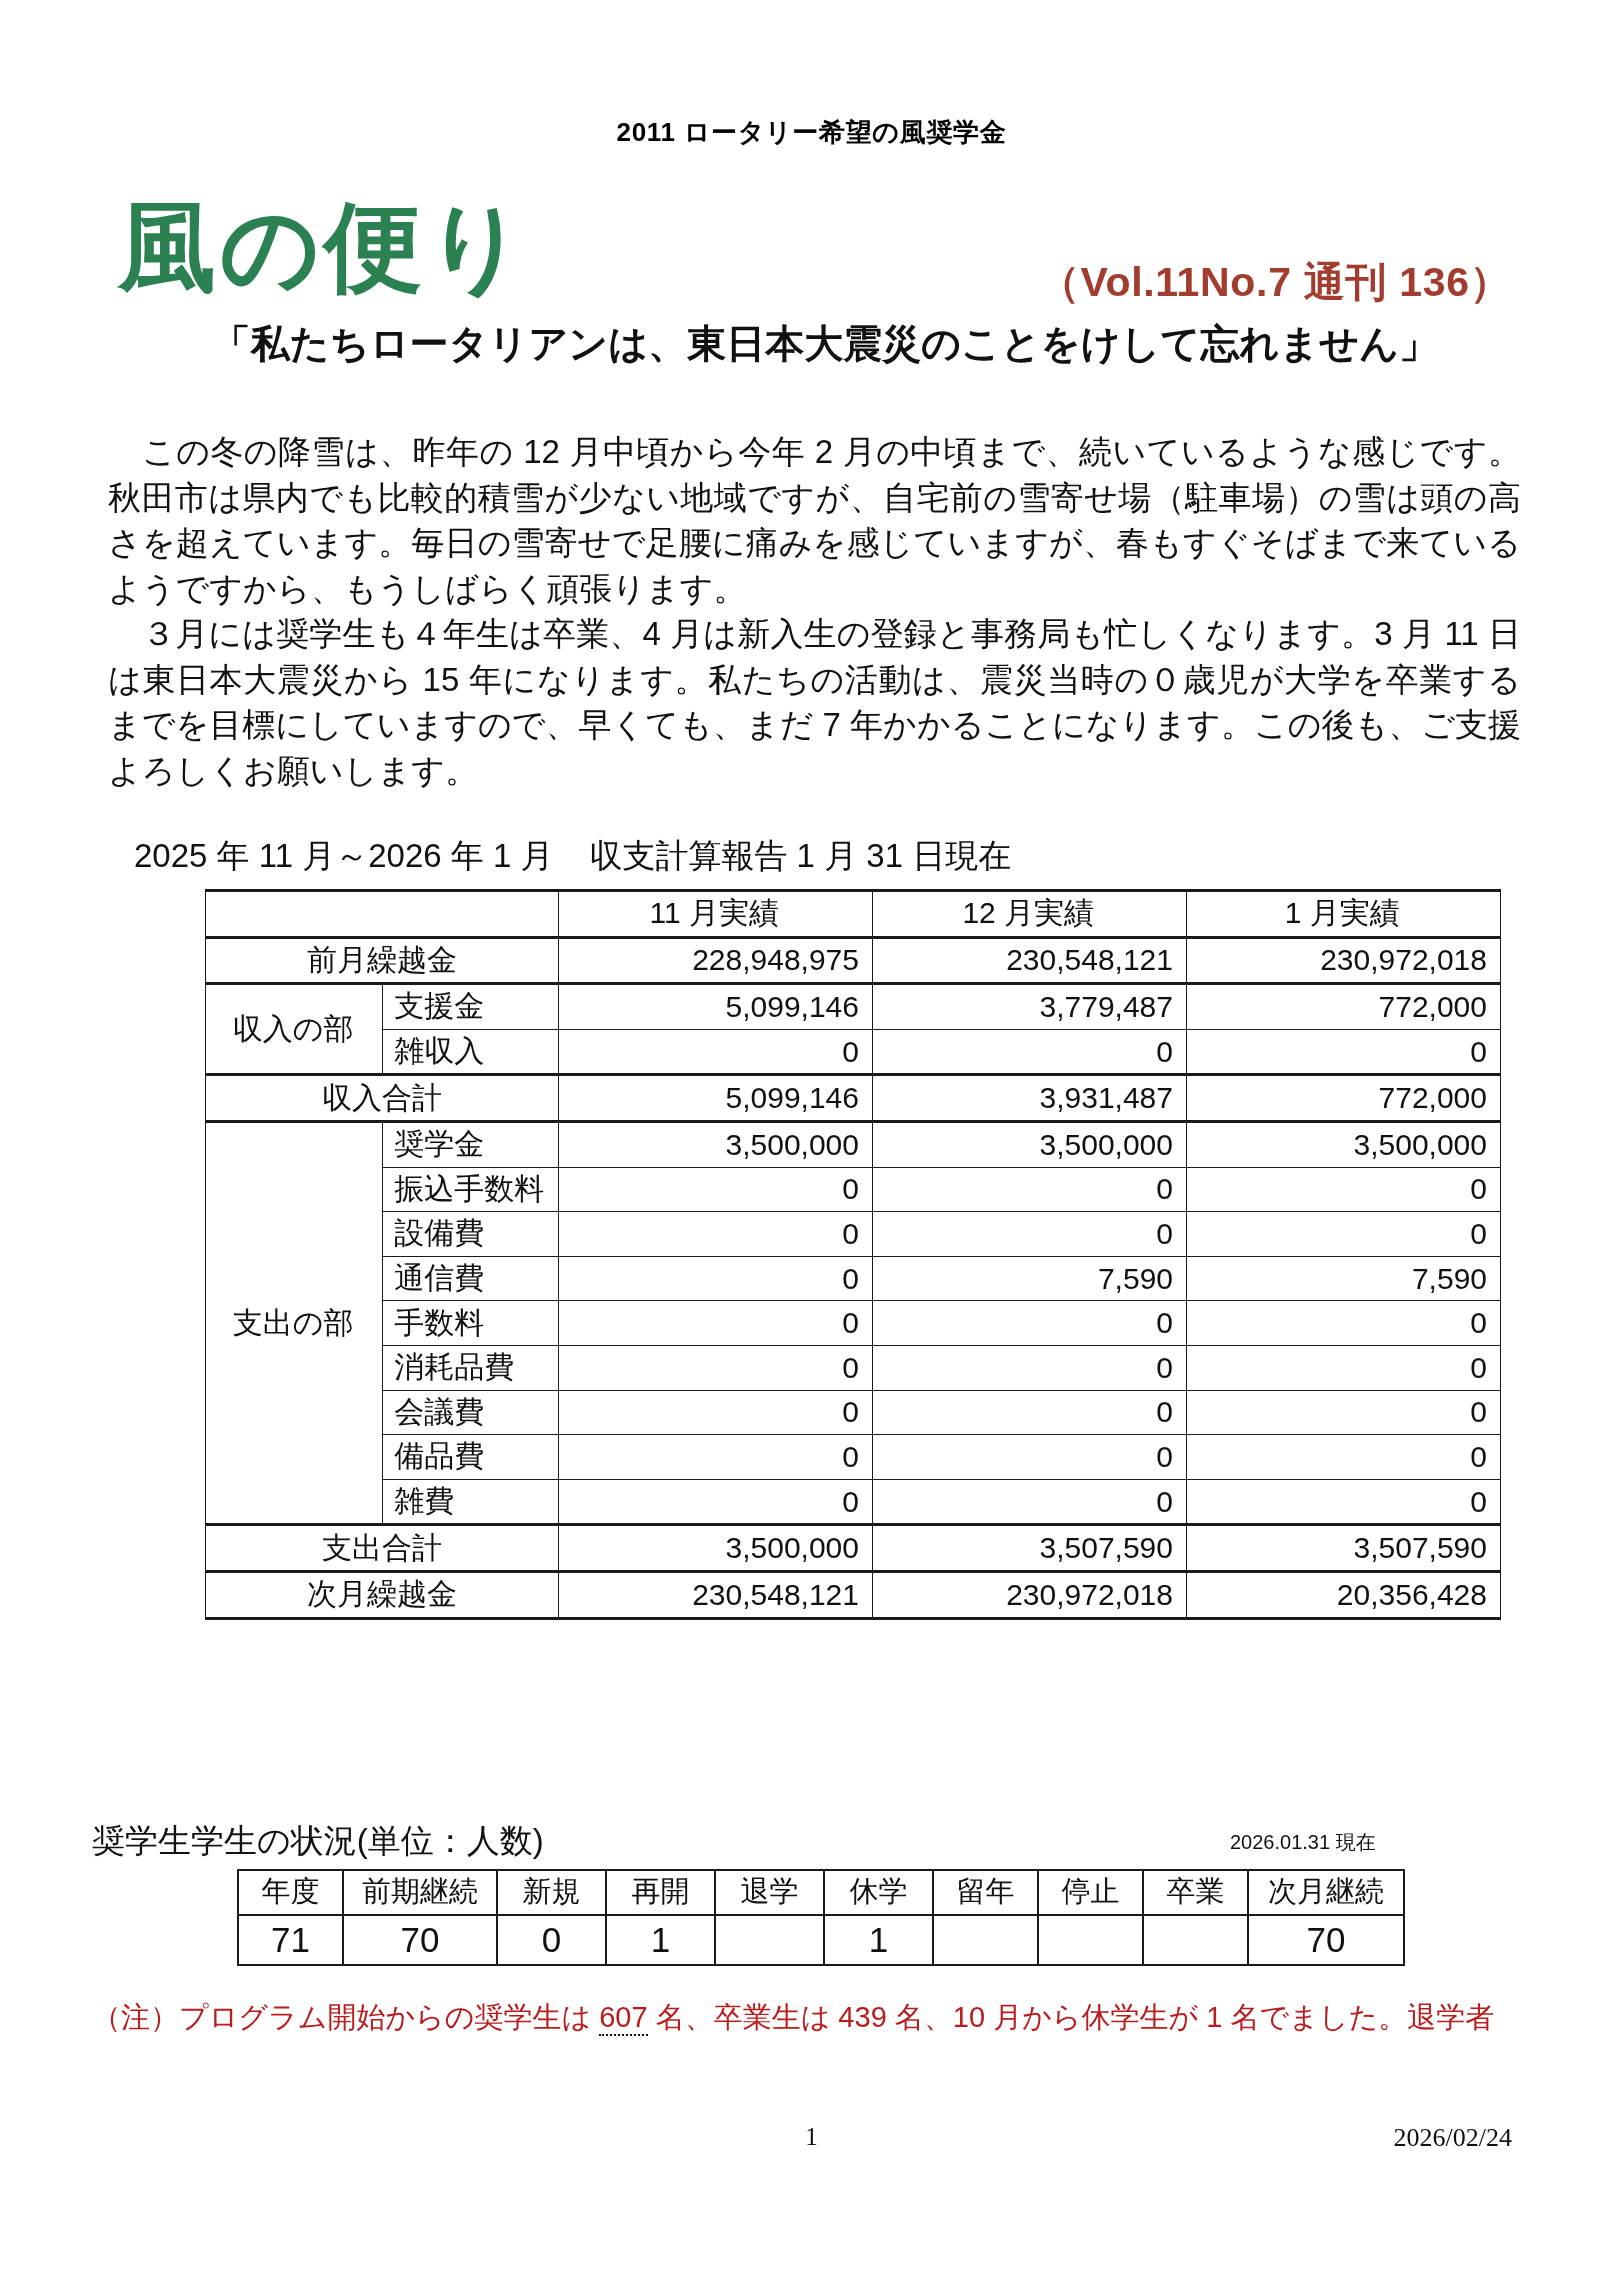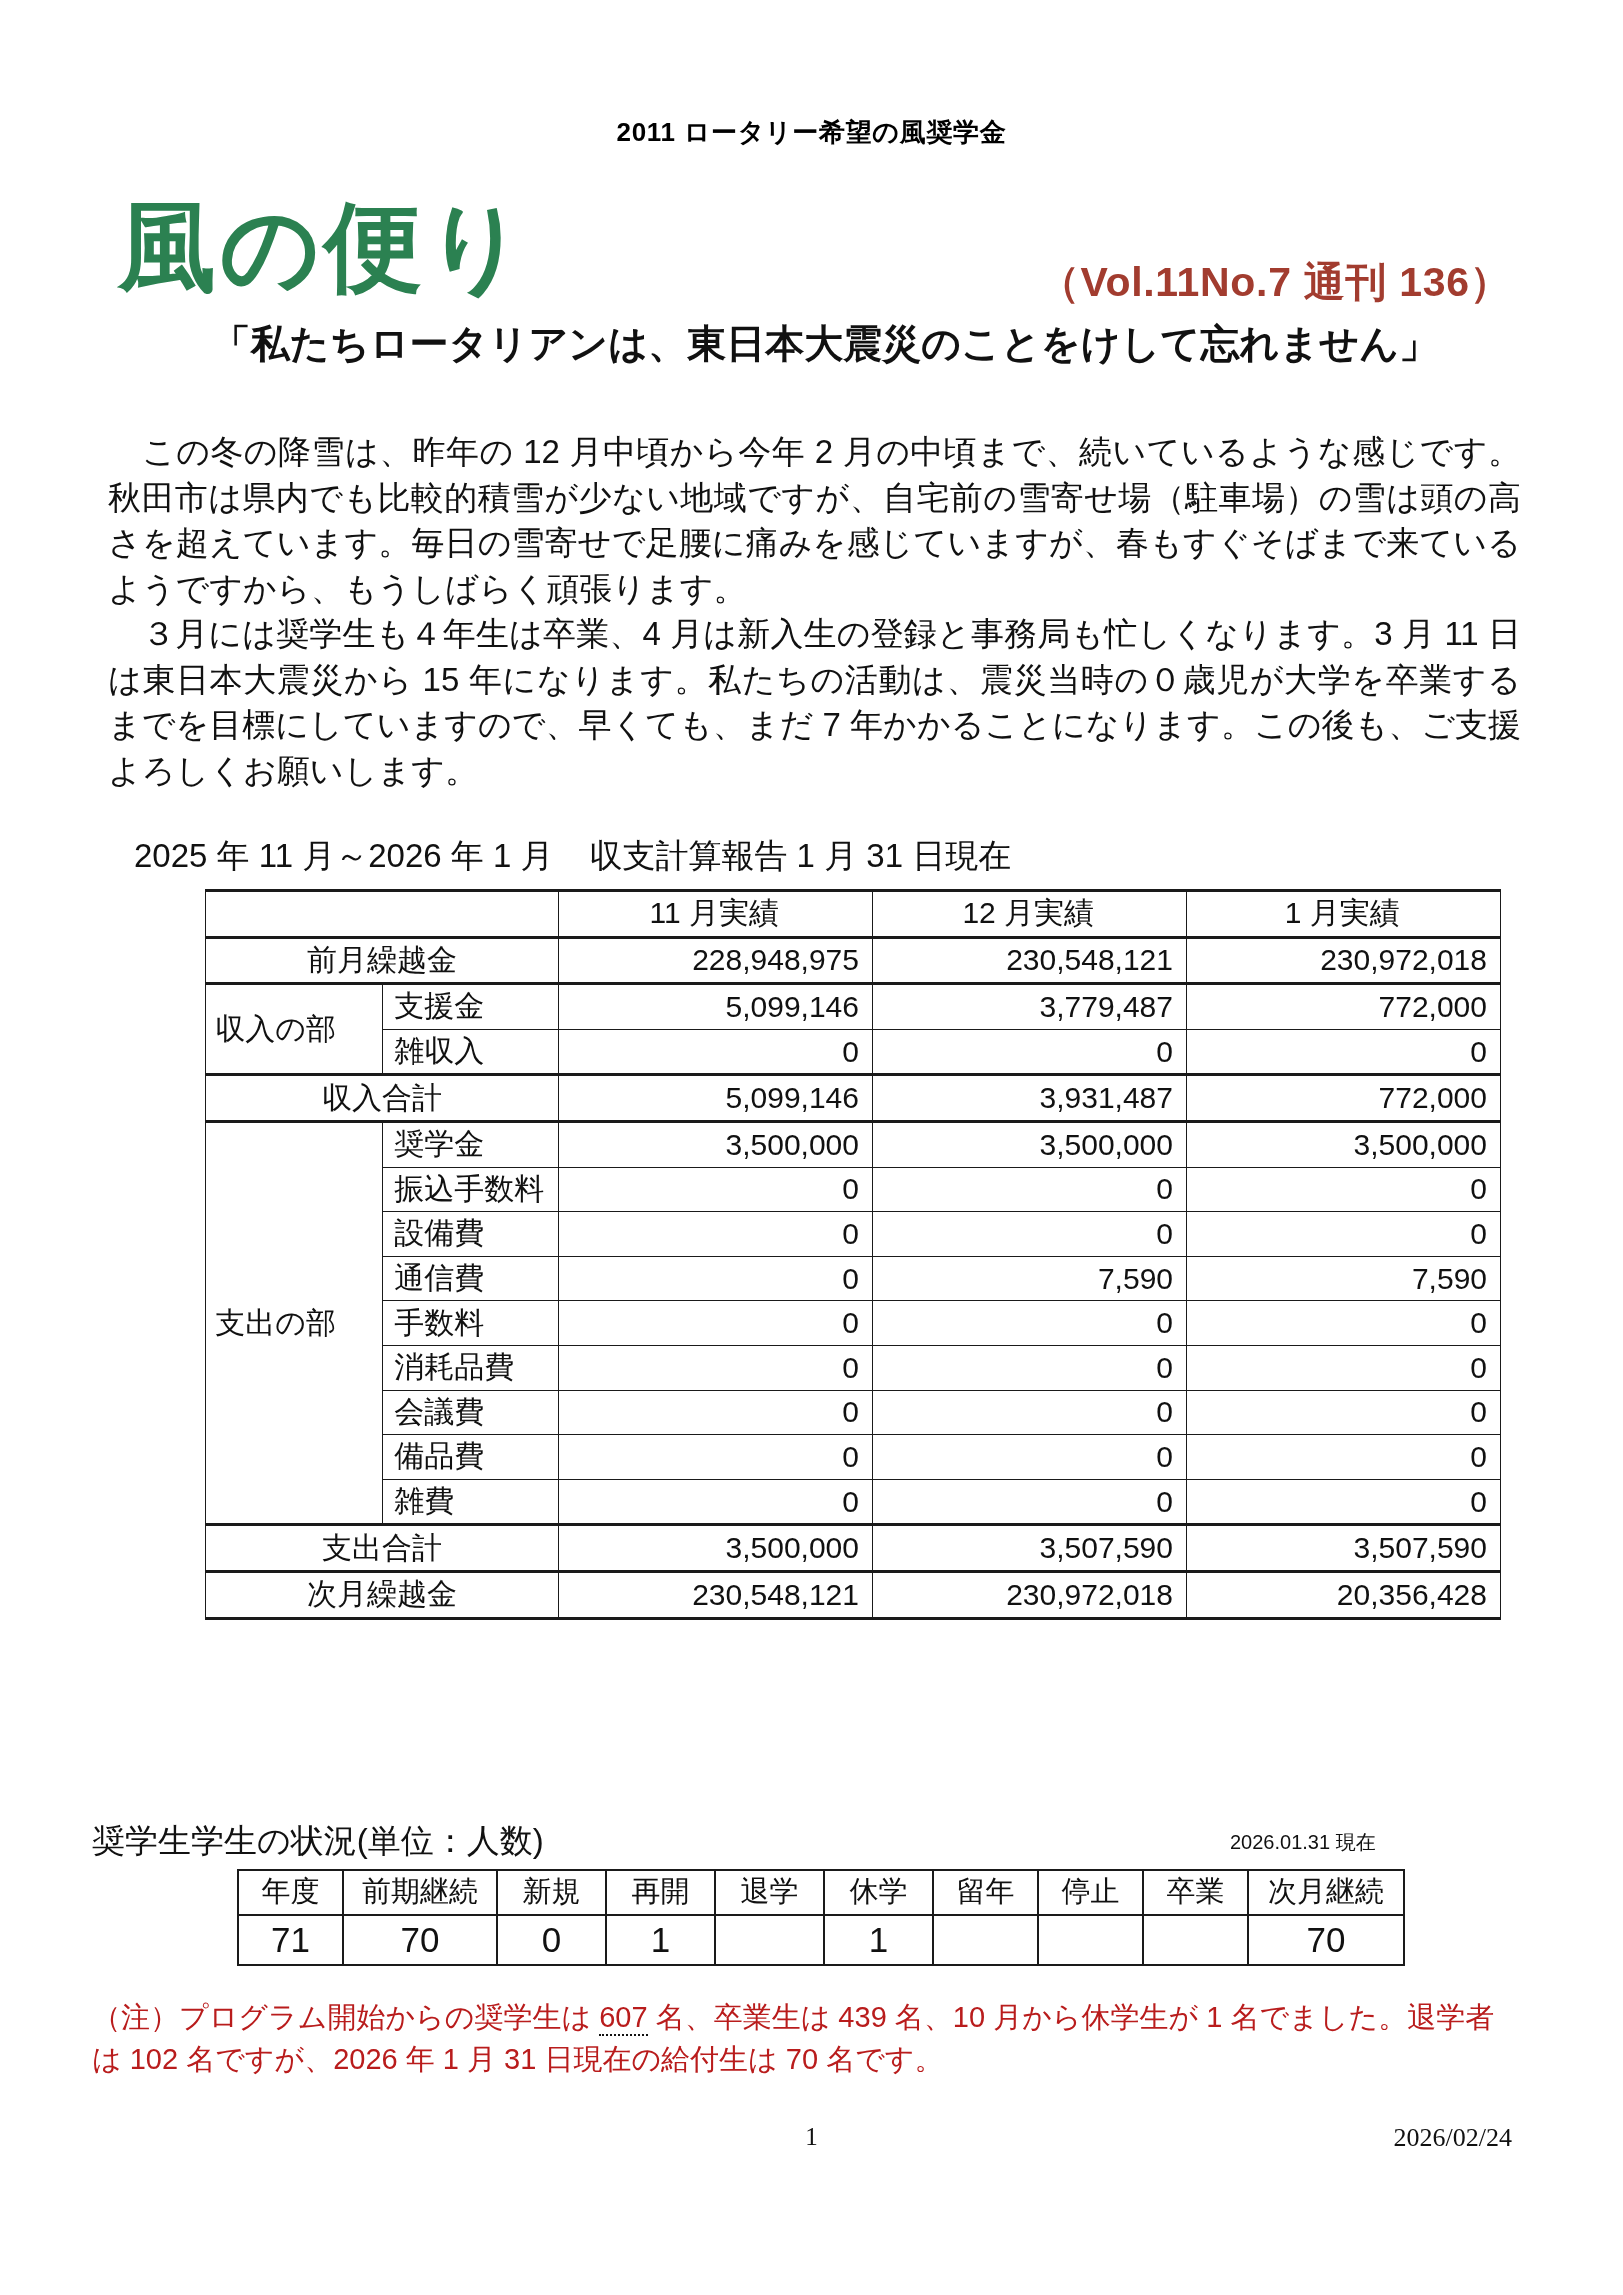--- a/index.html
+++ b/index.html
@@ -117,21 +117,21 @@
     font-size: 30px;
     color: #111111;
   }
   table.fin td {
     border: 1.3px solid #1a1a1a;
     height: 41px;
     padding: 1.3px 10.5px;
     vertical-align: middle;
     box-sizing: border-box;
   }
-  table.fin td.catcol { width: 145px; text-align: left; padding-left: 9.2px; }
+  table.fin td.catcol { width: 145px; text-align: center; padding-left: 9.2px; }
   table.fin td.itemcol { width: 208px; text-align: left; padding-left: 11.8px; margin-left: 47px; }
   table.fin td.labelspan { text-align: center; }
   table.fin td.num { width: 314px; text-align: right; padding-right: 13px; }
   table.fin td.hdr { text-align: center; margin-left: 28px; }
   .thick-top { border-top: 3.3px solid #1a1a1a !important; }
   .thick-bottom { border-bottom: 3.3px solid #1a1a1a !important; }
 
   
   .stu-caption {
     position: absolute;
@@ -380,20 +380,19 @@
           <td class="c7"></td>
           <td class="c8"></td>
           <td class="c9">70</td>
         </tr>
       </tbody>
     </table>
   </div>
 
   <div class="footnote">
     <p><span>（注）プログラム開始からの奨学生は </span><span class="dotted">607</span><span> 名、卒業生は 439 名、10 月から休学生が 1 名でました。退学者</span></p>
-    <p>は 102 名ですが、2026 年 1 月 31 日現在の給付生は 70 名です。</p>
   </div>
 
   <div class="pg-num">1</div>
   <div class="pg-date">2026/02/24</div>
 
 </div>
 
 
 </body></html>

